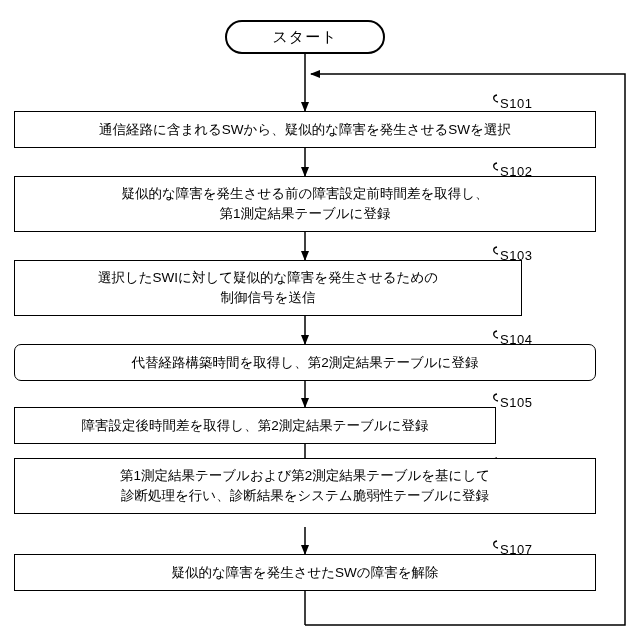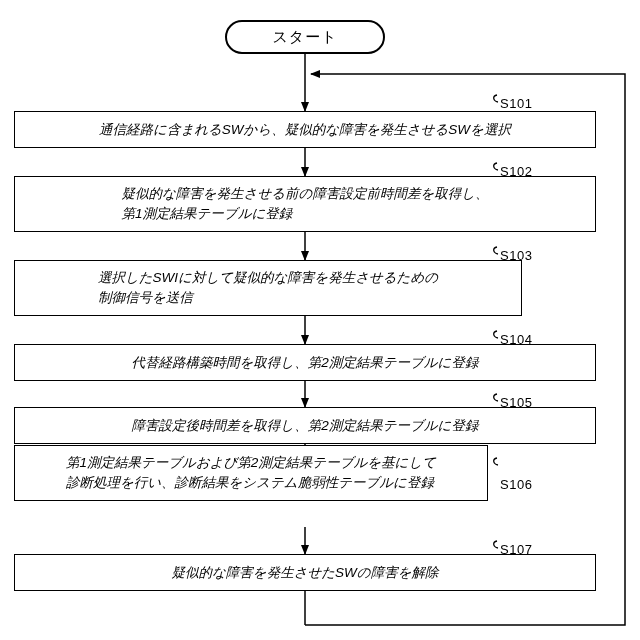--- a/index.html
+++ b/index.html
@@ -41,24 +41,24 @@
     letter-spacing: 1px;
   }
   .proc-box {
     position: absolute;
     box-sizing: border-box;
     border: 1.5px solid #000;
     background: #fff;
     display: flex;
     align-items: center;
     justify-content: center;
+    text-align: center;
     font-size: 13.5px;
     line-height: 1.45;
     padding: 2px 6px;
-    font-style: italic;
   }
   .proc-box .txt {
     white-space: pre-line;
   }
   .step-label {
     position: absolute;
     font-size: 13px;
     letter-spacing: 0.5px;
     white-space: nowrap;
     margin-top: 8px;
@@ -117,31 +117,31 @@
 第1測定結果テーブルに登録</span>
   </div>
 
   <div class="step-label" style="left:500px; top:240px;">S103</div>
   <div class="proc-box" style="left:14px; top:260px; width:508px; height:56px;">
     <span class="txt">選択したSWIに対して疑似的な障害を発生させるための
 制御信号を送信</span>
   </div>
 
   <div class="step-label" style="left:500px; top:324px;">S104</div>
-  <div class="proc-box" style="left:14px; top:344px; width:582px; height:37px;">
+  <div class="proc-box" style="left:14px; top:344px; width:582px; height:37px;border-radius:7px;">
     <span class="txt">代替経路構築時間を取得し、第2測定結果テーブルに登録</span>
   </div>
 
   <div class="step-label" style="left:500px; top:387px;">S105</div>
-  <div class="proc-box" style="left:14px; top:407px; width:582px; height:37px;">
+  <div class="proc-box" style="left:14px; top:407px; width:482px; height:37px;">
     <span class="txt">障害設定後時間差を取得し、第2測定結果テーブルに登録</span>
   </div>
 
   <div class="step-label" style="left:500px; top:469px;">S106</div>
-  <div class="proc-box" style="left:14px; top:445px; width:474px; height:56px;">
+  <div class="proc-box" style="left:14px; top:458px; width:582px; height:56px;">
     <span class="txt">第1測定結果テーブルおよび第2測定結果テーブルを基にして
 診断処理を行い、診断結果をシステム脆弱性テーブルに登録</span>
   </div>
 
   <div class="step-label" style="left:500px; top:534px;">S107</div>
   <div class="proc-box" style="left:14px; top:554px; width:582px; height:37px;">
     <span class="txt">疑似的な障害を発生させたSWの障害を解除</span>
   </div>
 
 </div>

